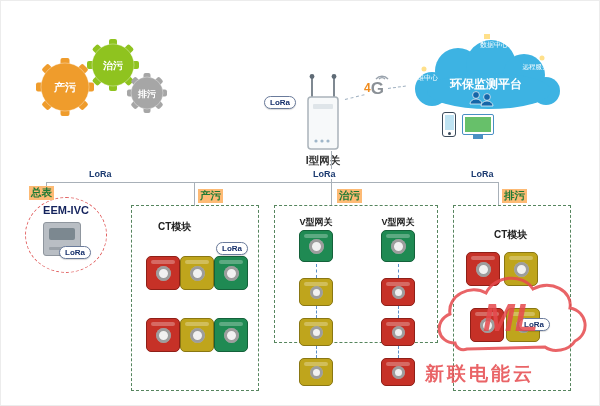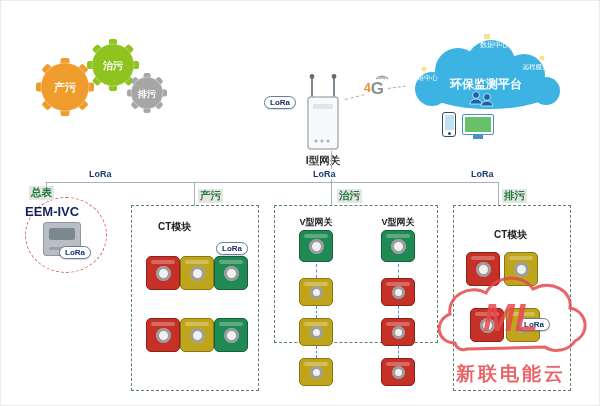--- a/index.html
+++ b/index.html
@@ -22,27 +22,27 @@
                    font-size:10.5px; font-weight:bold; color:#333; }
   .g4 { position:absolute; left:363px; top:78px; }
   .g4 .g4-num { color:#f08c1e; font-weight:bold; font-size:12px; vertical-align:2px; }
   .g4 .g4-g   { color:#8a9096; font-weight:bold; font-size:17px; }
 
   
   .lora { position:absolute; font-size:8px; font-weight:bold; color:#16306b; background:#fff;
           border:1px solid #6a7b9b; border-radius:8px; padding:1px 5px; z-index:6;
           box-shadow:0 1px 1px rgba(0,0,0,.15); }
   .buslabel { position:absolute; font-size:9px; font-weight:bold; color:#1b3a70; background:#fff; padding:0 2px; }
-  .seclabel { position:absolute; font-size:10.5px; font-weight:bold; color:#1e7a34; background:#e5e5e5; padding:0 2px; z-index:4; }
+  .seclabel { position:absolute; font-size:10.5px; font-weight:bold; color:#1e7a34; background:#fdba74; padding:0 2px; z-index:4; }
 
   
   .meter-ellipse { position:absolute; left:24px; top:196px; width:82px; height:76px;
                    border:1.5px dashed #e05a5a; border-radius:50%; }
-  .meter-name { position:absolute; left:24px; top:203px; width:82px; 
-                font-size:13px; font-weight:bold; color:#13225c; }
+  .meter-name { position:absolute; left:24px; top:203px; width:82px; text-align:center;
+                font-size:11px; font-weight:bold; color:#13225c; }
   .meter-device { position:absolute; left:42px; top:221px; width:38px; height:34px;
                   background:#b9bec4; border:1px solid #8f969e; border-radius:3px; }
   .meter-device::before { content:""; position:absolute; left:5px; top:5px; right:5px; height:12px;
                   background:#7c8890; border-radius:2px; }
   .meter-device::after { content:""; position:absolute; left:5px; bottom:5px; right:5px; height:3px;
                   background:#9aa1a8; border-radius:1px; }
 
   
   .secbox { position:absolute; border:1px dashed #56855e; background:rgba(255,255,255,0); }
   .modtitle { position:absolute; font-size:10px; font-weight:bold; color:#222; }
@@ -68,21 +68,21 @@
   .phone::after  { content:""; position:absolute; left:50%; bottom:1.5px; width:3px; height:3px;
            margin-left:-1.5px; border-radius:50%; background:#3b4a5a; }
   .monitor { position:absolute; left:461px; top:113px; width:32px; height:21px;
            border:1.5px solid #4a90c4; border-radius:2px; background:#fff; }
   .monitor::before { content:""; position:absolute; inset:2px; background:#67c06a; }
   .monitor-stand { position:absolute; left:472px; top:134px; width:10px; height:4px; background:#4a90c4; }
 
   
   .watermark { position:absolute; left:424px; top:262px; width:172px; height:140px;
                color:#e6494d; opacity:.85; z-index:20; pointer-events:none; }
-  .wm-brand { position:absolute; left:0; top:98px; width:172px; text-align:center;
+  .wm-brand { position:absolute; left:0; top:98px; width:172px; text-align:left;
               font-size:19px; font-weight:bold; letter-spacing:3px; color:#e6494d; }
 </style>
 </head>
 <body>
 
 <div class="canvas">
 
   <div class="gears">
     <svg width="164" height="96" viewBox="0 0 164 96">
       <g transform="translate(46,56)">

